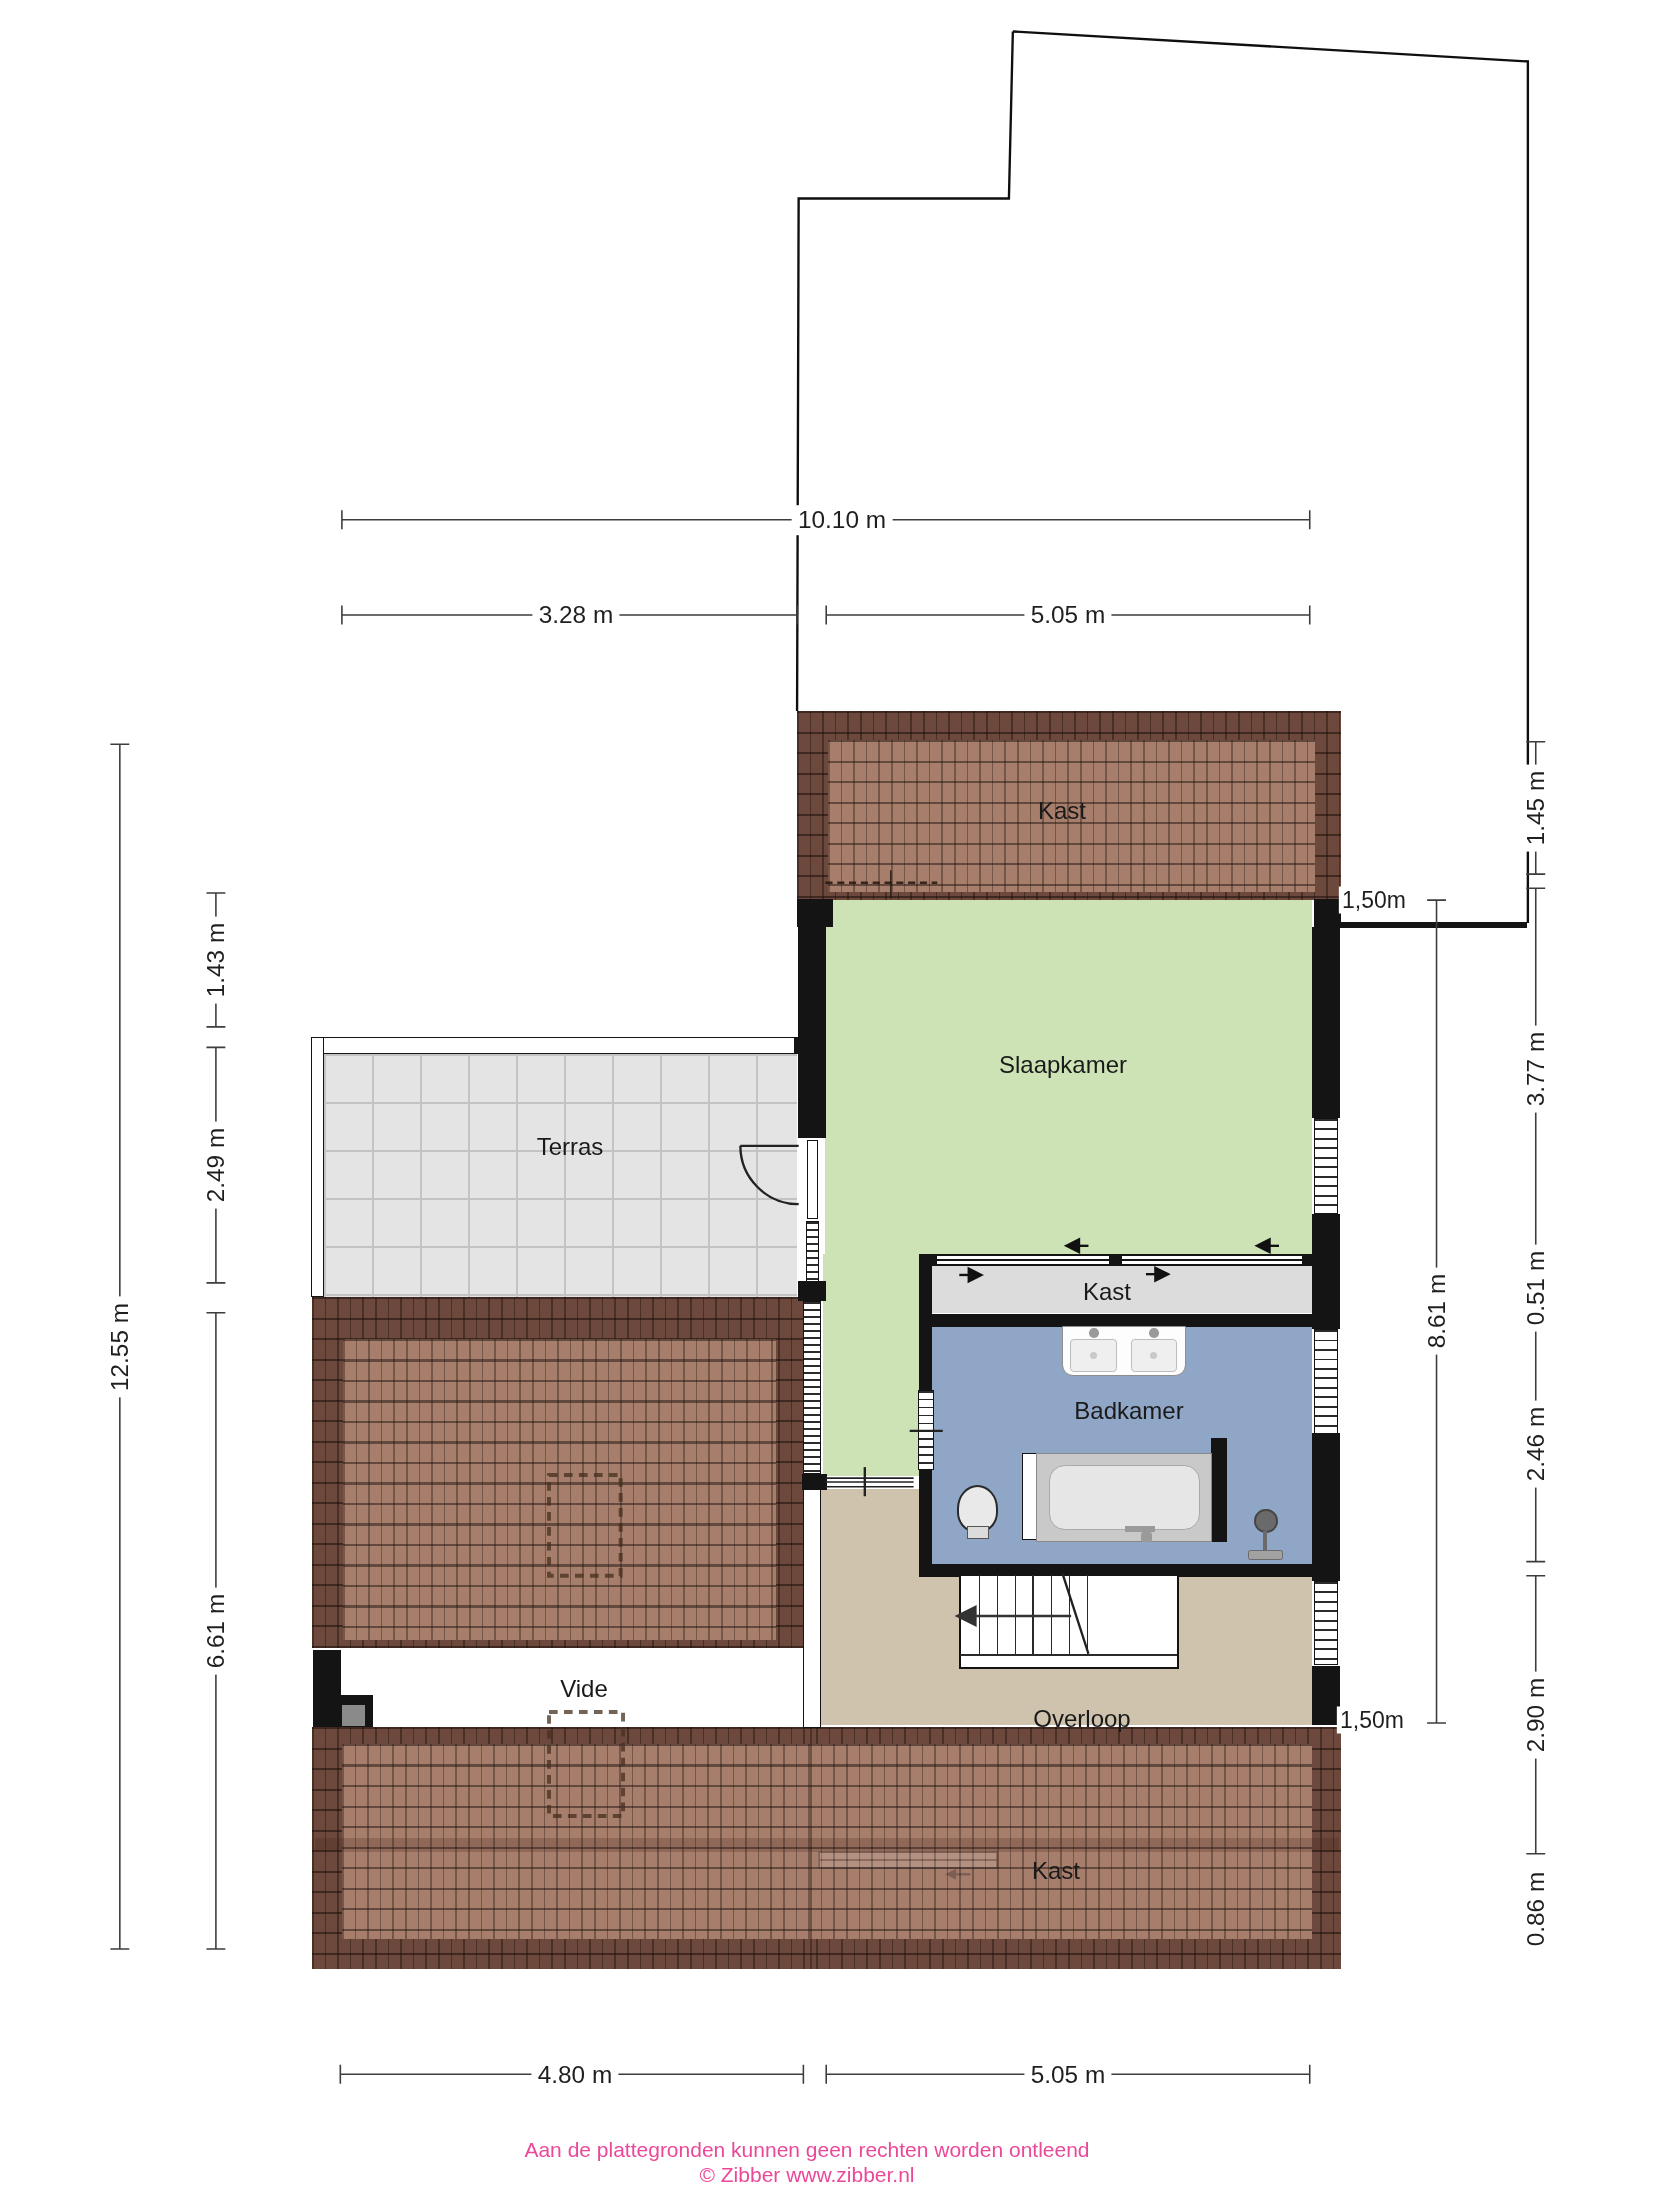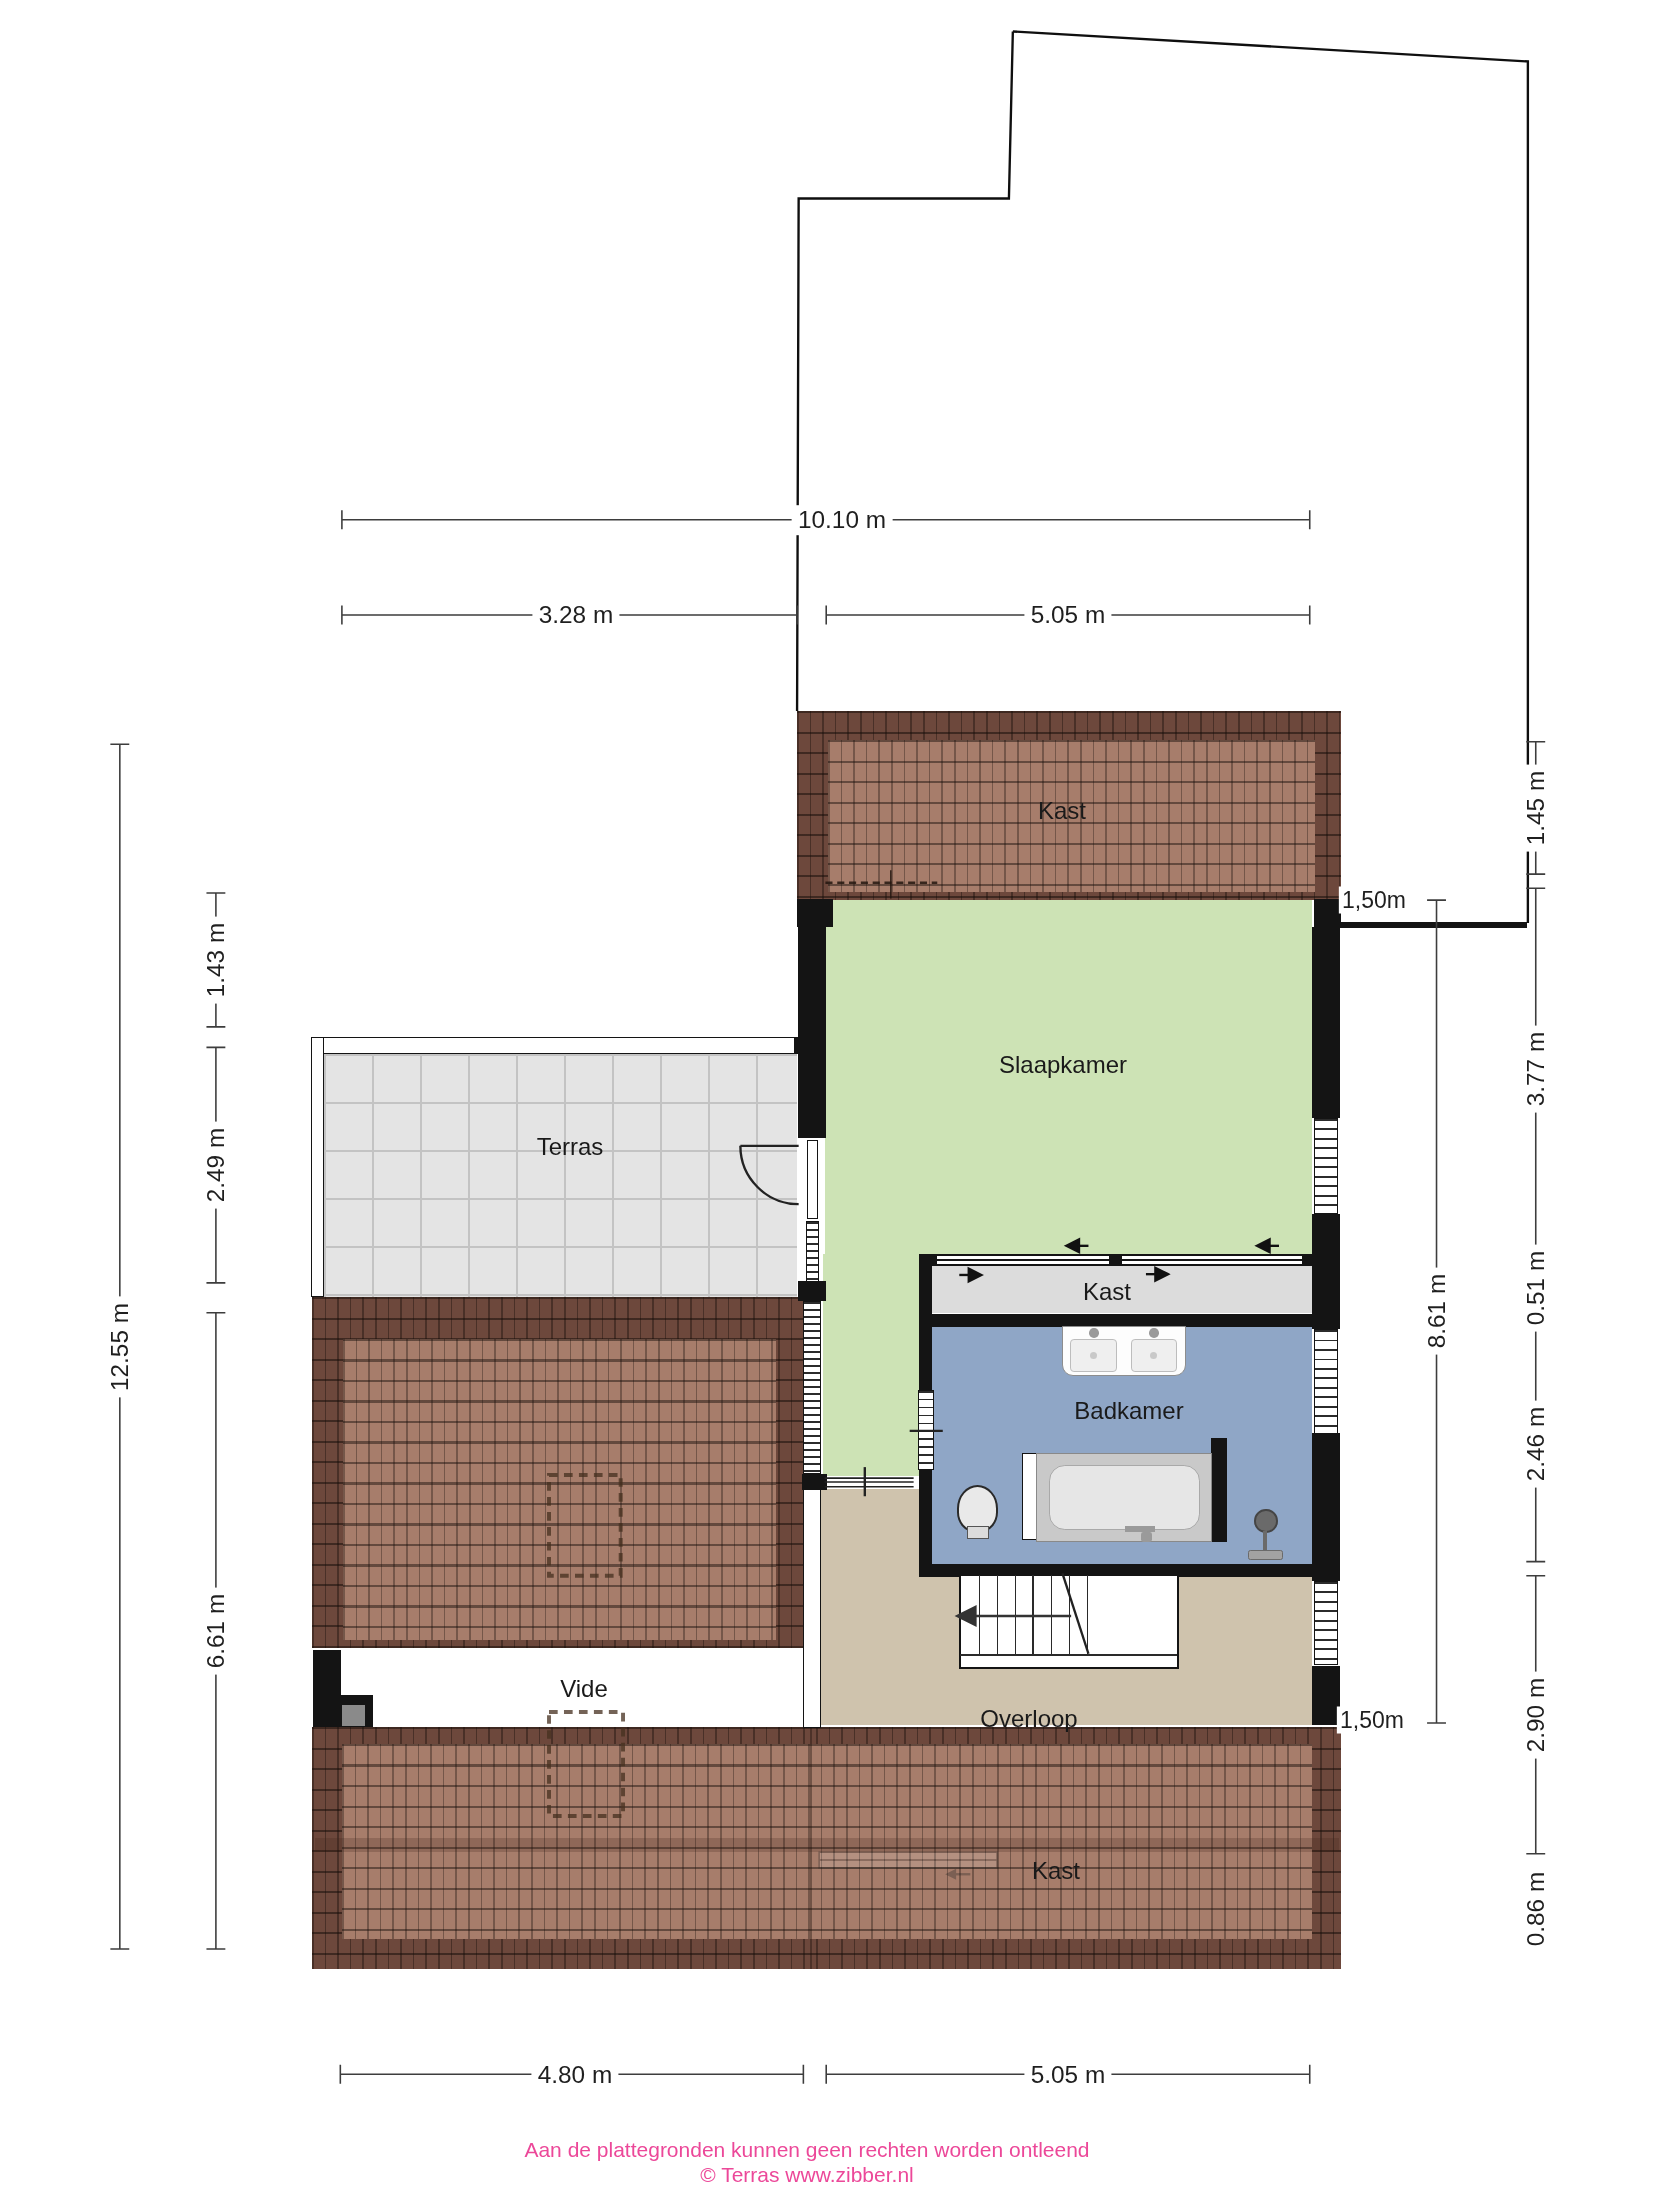--- a/index.html
+++ b/index.html
@@ -201,21 +201,21 @@
     <polygon points="1200,2380 1214,2373 1214,2387" fill="#222"></polygon>
   </g>
 </svg>
 
 <div class="lbl" style="left:1062px;top:811px;">Kast</div>
 <div class="lbl" style="left:1063px;top:1065px;">Slaapkamer</div>
 <div class="lbl" style="left:570px;top:1147px;text-align:right;">Terras</div>
 <div class="lbl" style="left:1107px;top:1292px;">Kast</div>
 <div class="lbl" style="left:1129px;top:1411px;">Badkamer</div>
 <div class="lbl" style="left:584px;top:1689px;">Vide</div>
-<div class="lbl" style="left:1029px;top:1719px;background:none;">Overloop</div>
+<div class="lbl" style="left:1082px;top:1719px;background:none;">Overloop</div>
 <div class="lbl" style="left:1056px;top:1871px;background:none;">Kast</div>
 
 <div class="hm" style="left:1374px;top:900px;">1,50m</div>
 <div class="hm" style="left:1372px;top:1720px;">1,50m</div>
 
 <div class="dimlbl" style="left:842px;top:520px;">10.10 m</div>
 <div class="dimlbl" style="left:576px;top:615px;">3.28 m</div>
 <div class="dimlbl" style="left:1068px;top:615px;">5.05 m</div>
 <div class="dimlbl" style="left:575px;top:2075px;">4.80 m</div>
 <div class="dimlbl" style="left:1068px;top:2075px;">5.05 m</div>
@@ -226,14 +226,14 @@
 <div class="dimlbl rot" style="left:216px;top:1631px;">6.61 m</div>
 <div class="dimlbl rot" style="left:1437px;top:1311px;">8.61 m</div>
 <div class="dimlbl rot" style="left:1536px;top:808px;">1.45 m</div>
 <div class="dimlbl rot" style="left:1536px;top:1069px;">3.77 m</div>
 <div class="dimlbl rot" style="left:1536px;top:1288px;">0.51 m</div>
 <div class="dimlbl rot" style="left:1536px;top:1444px;">2.46 m</div>
 <div class="dimlbl rot" style="left:1536px;top:1715px;">2.90 m</div>
 <div class="dimlbl rot" style="left:1536px;top:1909px;">0.86 m</div>
 
 <div class="footer" style="left:807px;top:2150px;">Aan de plattegronden kunnen geen rechten worden ontleend</div>
-<div class="footer" style="left:807px;top:2175px;">© Terras www.zibber.nl</div>
+<div class="footer" style="left:807px;top:2175px;">© Zibber www.zibber.nl</div>
 
 
 </body></html>

